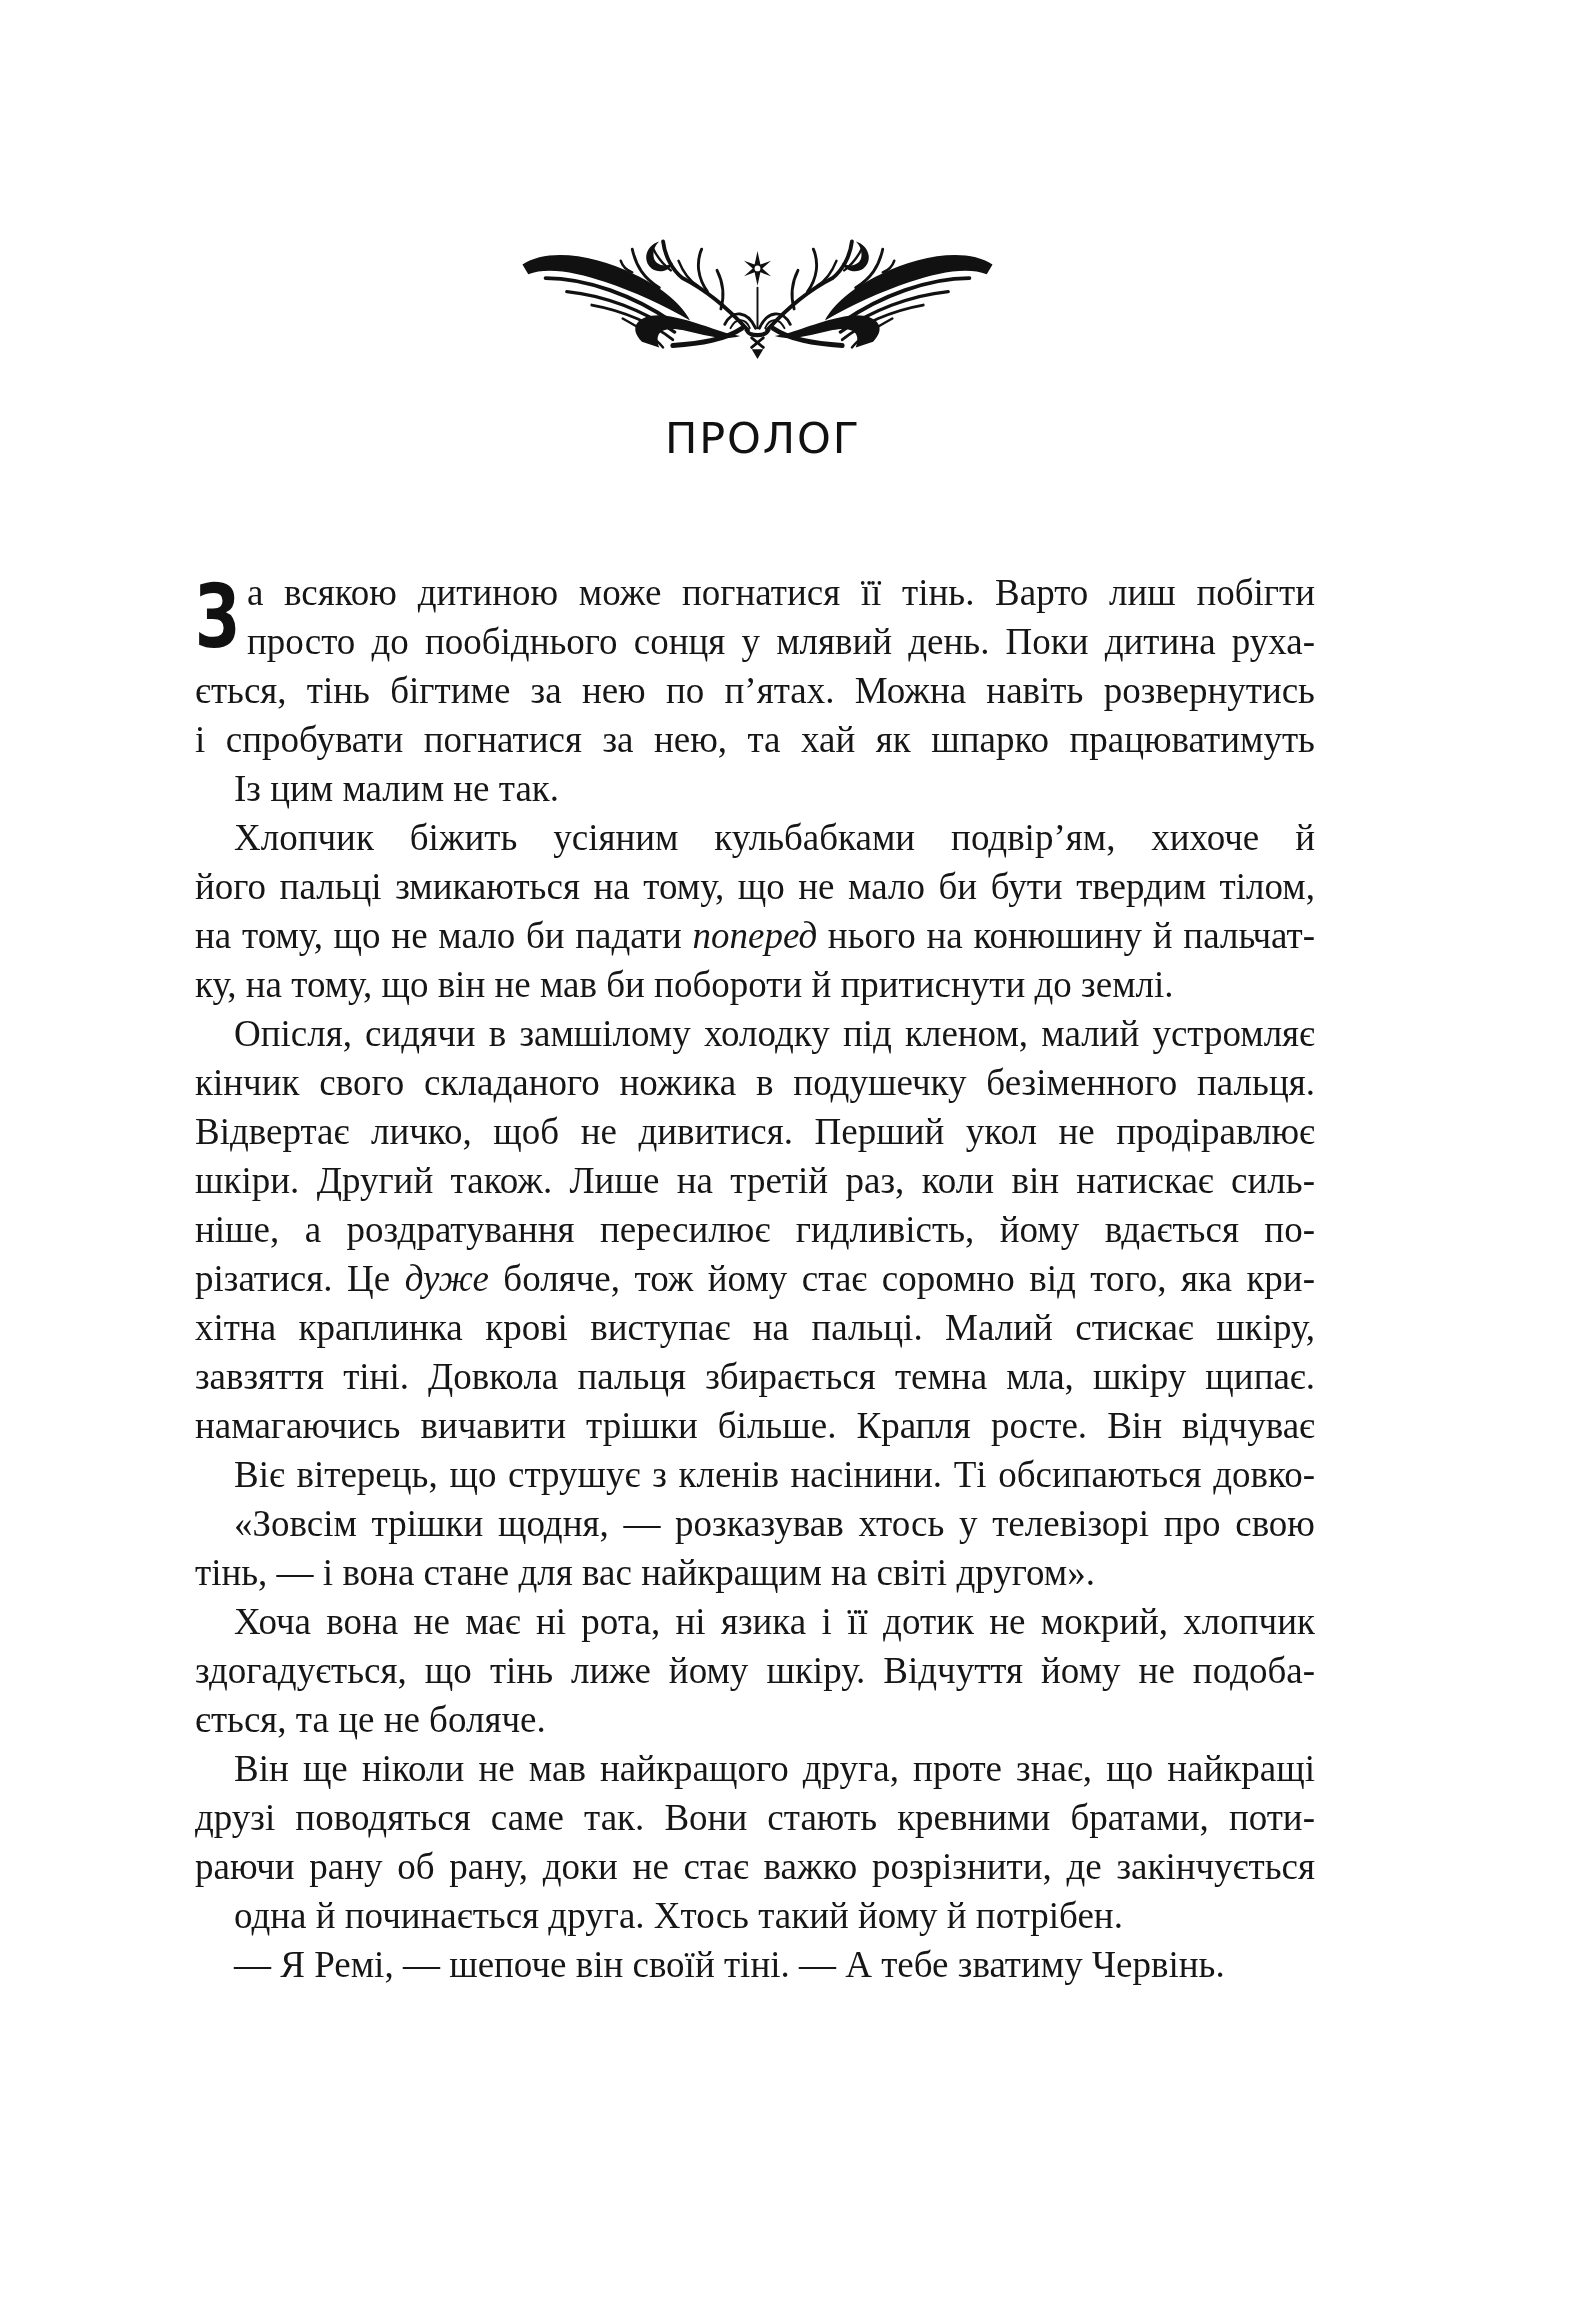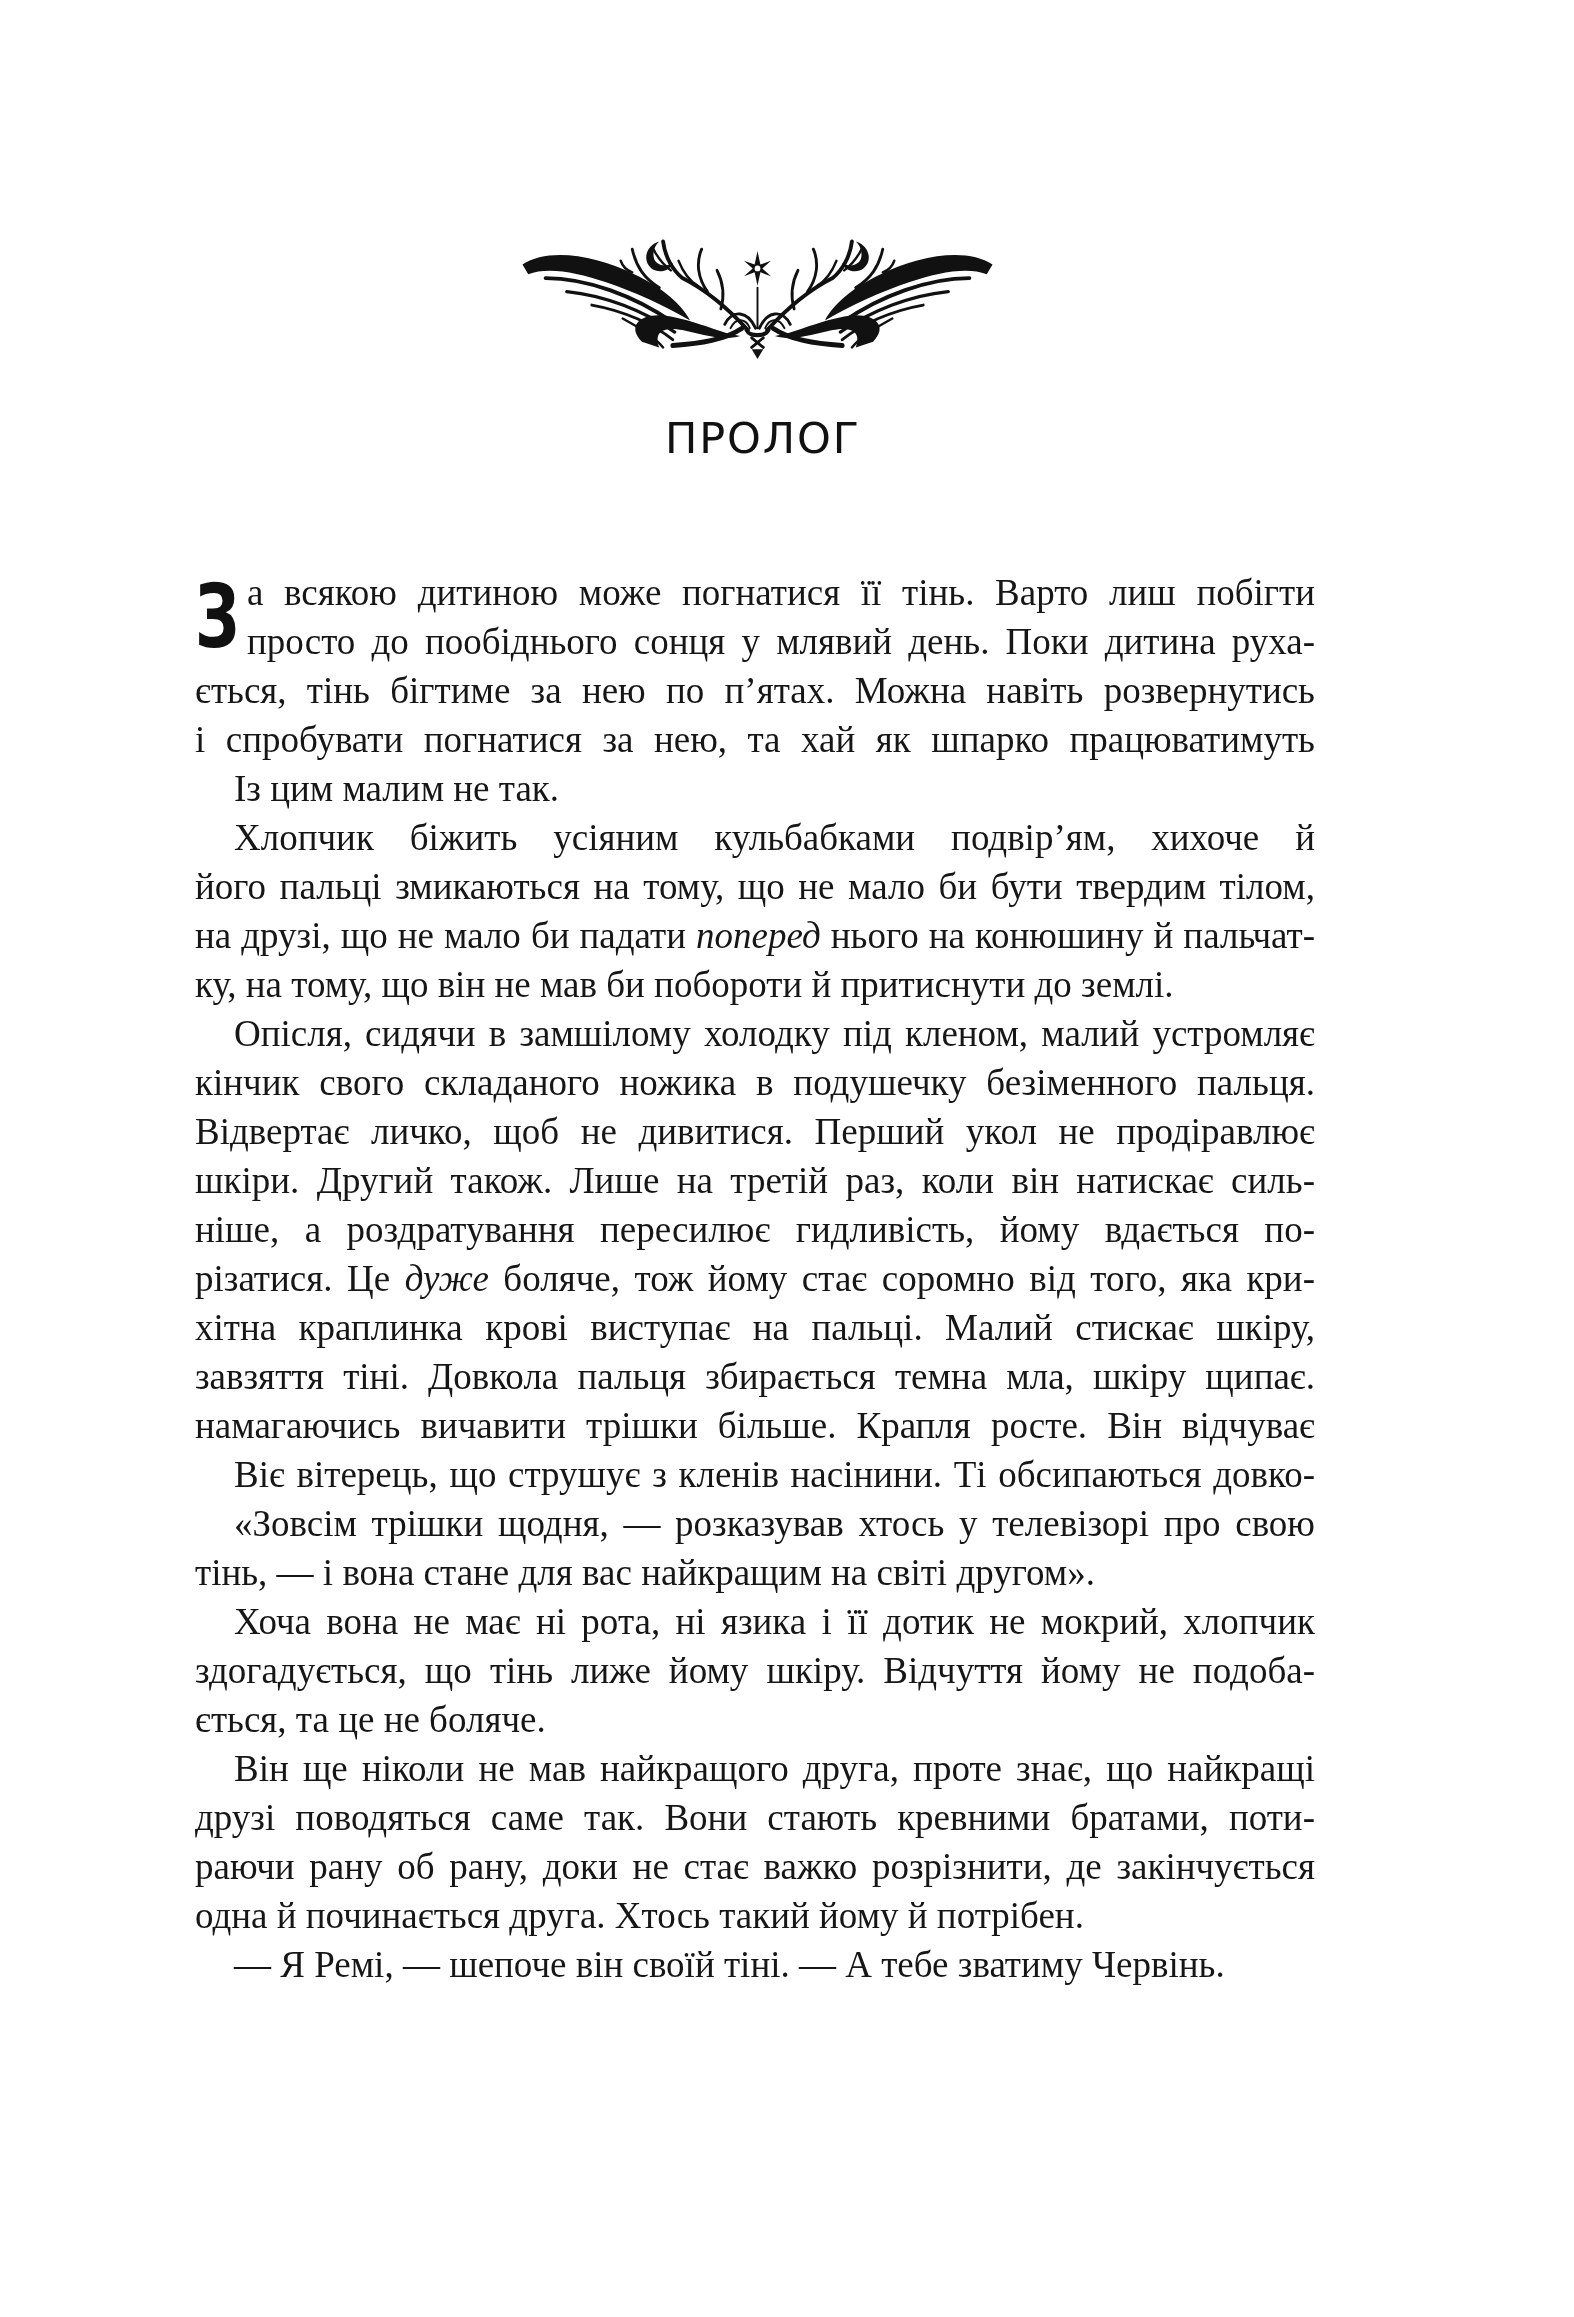--- a/index.html
+++ b/index.html
@@ -88,36 +88,36 @@
 
 <div class="body-text" id="body-text">
   <span class="dropcap">З</span>
 <div class="line dc" style="white-space: normal; overflow: hidden;">а всякою дитиною може погнатися її тінь. Варто лиш побігти</div>
     <div class="line dc" style="white-space: normal; overflow: hidden;">просто до пообіднього сонця у млявий день. Поки дитина руха-</div>
     <div class="line" style="white-space: normal; overflow: hidden;">ється, тінь бігтиме за нею по п’ятах. Можна навіть розвернутись</div>
     <div class="line" style="white-space: normal; overflow: hidden;">і спробувати погнатися за нею, та хай як шпарко працюватимуть</div>
     <div class="line indent last" style="white-space: normal; overflow: hidden;">Із цим малим не так.</div>
     <div class="line indent" style="white-space: normal; overflow: hidden;">Хлопчик біжить усіяним кульбабками подвір’ям, хихоче й верещить;</div>
     <div class="line" style="white-space: normal; overflow: hidden;">його пальці змикаються на тому, що не мало би бути твердим тілом,</div>
-    <div class="line" style="white-space: normal; overflow: hidden;"><span>на друзі, що не мало би падати </span><em>поперед</em><span> нього на конюшину й пальчат-</span></div>
+    <div class="line" style="white-space: normal; overflow: hidden;"><span>на тому, що не мало би падати </span><em>поперед</em><span> нього на конюшину й пальчат-</span></div>
     <div class="line last" style="white-space: normal; overflow: hidden;">ку, на тому, що він не мав би побороти й притиснути до землі.</div>
     <div class="line indent" style="white-space: normal; overflow: hidden;">Опісля, сидячи в замшілому холодку під кленом, малий устромляє</div>
     <div class="line" style="white-space: normal; overflow: hidden;">кінчик свого складаного ножика в подушечку безіменного пальця.</div>
     <div class="line" style="white-space: normal; overflow: hidden;">Відвертає личко, щоб не дивитися. Перший укол не продіравлює</div>
     <div class="line" style="white-space: normal; overflow: hidden;">шкіри. Другий також. Лише на третій раз, коли він натискає силь-</div>
     <div class="line" style="white-space: normal; overflow: hidden;">ніше, а роздратування пересилює гидливість, йому вдається по-</div>
     <div class="line" style="white-space: normal; overflow: hidden;"><span>різатися. Це </span><em>дуже</em><span> боляче, тож йому стає соромно від того, яка кри-</span></div>
     <div class="line" style="white-space: normal; overflow: hidden;">хітна краплинка крові виступає на пальці. Малий стискає шкіру,</div>
     <div class="line" style="white-space: normal; overflow: hidden;">завзяття тіні. Довкола пальця збирається темна мла, шкіру щипає.</div>
     <div class="line" style="white-space: normal; overflow: hidden;">намагаючись вичавити трішки більше. Крапля росте. Він відчуває</div>
     <div class="line indent" style="white-space: normal; overflow: hidden;">Віє вітерець, що струшує з кленів насінини. Ті обсипаються довко-</div>
     <div class="line indent" style="white-space: normal; overflow: hidden;">«Зовсім трішки щодня, — розказував хтось у телевізорі про свою</div>
     <div class="line last" style="white-space: normal; overflow: hidden;">тінь, — і вона стане для вас найкращим на світі другом».</div>
     <div class="line indent" style="white-space: normal; overflow: hidden;">Хоча вона не має ні рота, ні язика і її дотик не мокрий, хлопчик</div>
     <div class="line" style="white-space: normal; overflow: hidden;">здогадується, що тінь лиже йому шкіру. Відчуття йому не подоба-</div>
     <div class="line last" style="white-space: normal; overflow: hidden;">ється, та це не боляче.</div>
     <div class="line indent" style="white-space: normal; overflow: hidden;">Він ще ніколи не мав найкращого друга, проте знає, що найкращі</div>
     <div class="line" style="white-space: normal; overflow: hidden;">друзі поводяться саме так. Вони стають кревними братами, поти-</div>
     <div class="line" style="white-space: normal; overflow: hidden;">раючи рану об рану, доки не стає важко розрізнити, де закінчується</div>
-    <div class="line last" style="white-space: normal; overflow: hidden;">одна й починається друга. Хтось такий йому й потрібен.</div>
+    <div class="line last" style="white-space: normal; overflow: hidden; margin-left: 39px;">одна й починається друга. Хтось такий йому й потрібен.</div>
     <div class="line indent last" style="white-space: normal; overflow: hidden;">— Я Ремі, — шепоче він своїй тіні. — А тебе зватиму Червінь.</div>
   </div>
 
 
 </body></html>

